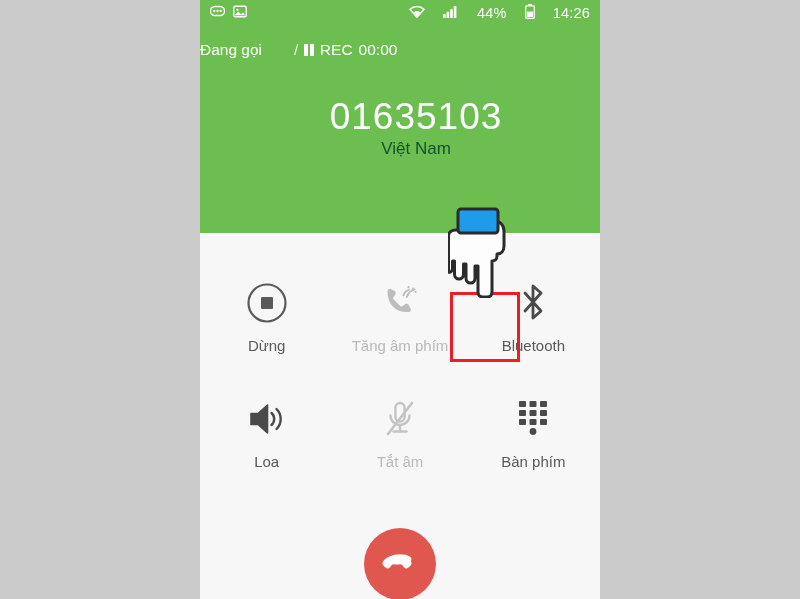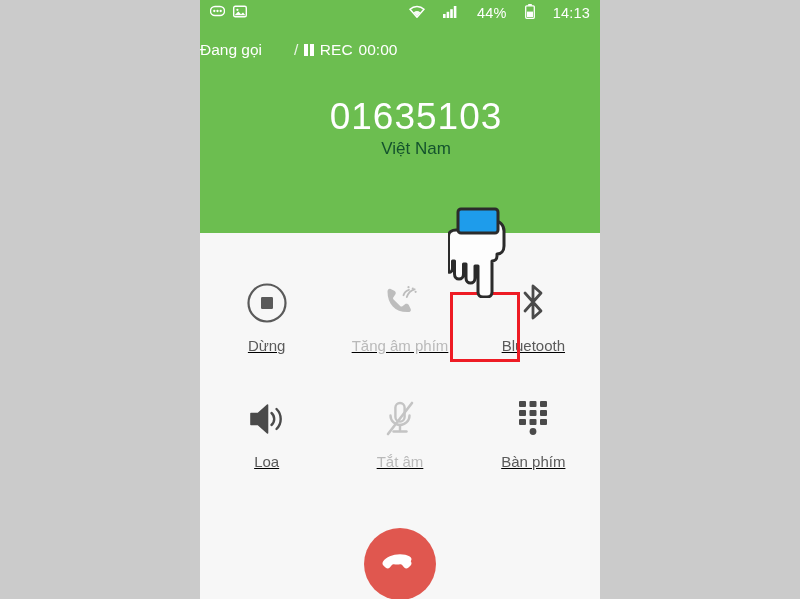--- a/index.html
+++ b/index.html
@@ -129,21 +129,20 @@
     color: #14532d;
     font-size: 17px;
   }
 
   
   #action-grid {
     position: absolute;
     left: 0;
     top: 280px;
     width: 400px;
-    text-decoration: underline;
   }
   .action-row {
     display: flex;
     width: 400px;
   }
   .action-row.row2 { margin-top: 42px; }
   .action-cell {
     width: 133.33px;
     display: flex;
     flex-direction: column;
@@ -246,21 +245,21 @@
             </svg>
           </span>
           <span class="sb-text">44%</span>
           <span>
             <svg width="10" height="15" viewBox="0 0 10 15">
               <rect x="3.2" y="0" width="3.6" height="1.8" fill="#ffffff"></rect>
               <rect x="0.7" y="1.8" width="8.6" height="12.5" rx="1" fill="none" stroke="#ffffff" stroke-width="1.3"></rect>
               <rect x="2" y="7.6" width="6" height="5.4" fill="#ffffff"></rect>
             </svg>
           </span>
-          <span class="sb-text">14:13</span>
+          <span class="sb-text">14:26</span>
         </div>
       </div>
 
       <div id="call-status-row">
         <span id="call-state-label">Đang gọi</span>
         <span id="rec-group">
           <span id="rec-separator">/</span>
           <span id="pause-icon">
               <i></i>
               <i></i>

